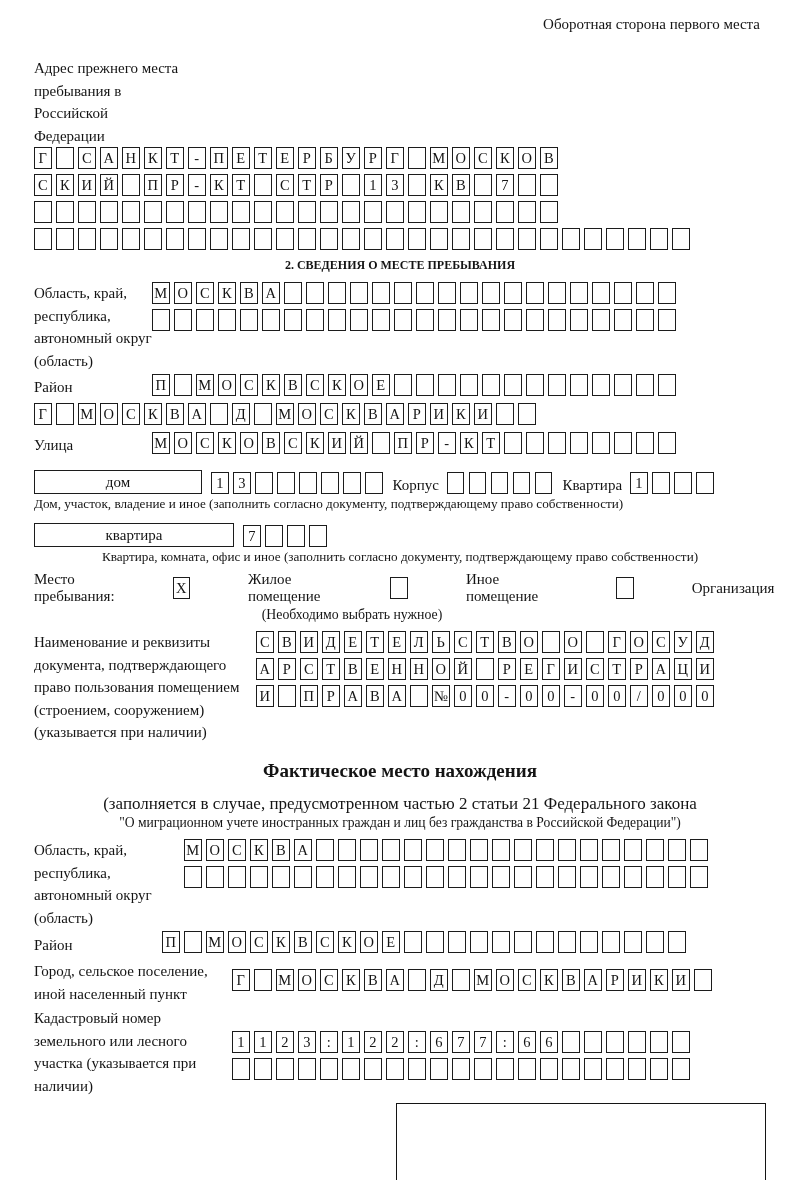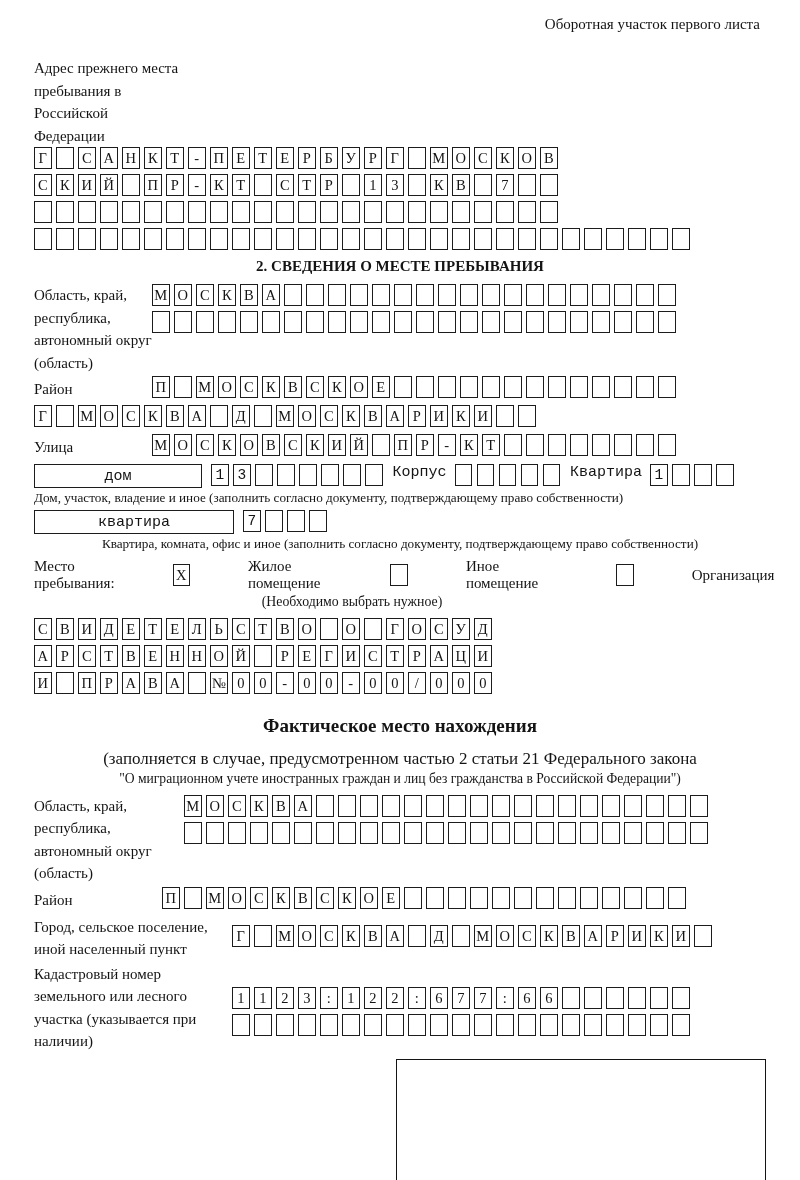--- a/index.html
+++ b/index.html
@@ -20,34 +20,34 @@
     border: 1.7px solid #1c1c1c;
     display: inline-flex; align-items: center; justify-content: center;
     font-size: 14.5px; line-height: 1; background: #fff;
   }
   .lbl { line-height: 1.5; }
 
   .prev-block { margin-top: 24px; }
   .prev-block .lbl { width: 148px; flex: none; }
   .caption { font-size: 13.2px; text-align: center; margin: 2px 0 4px 0; }
 
-  .sec-title { text-align: center; font-weight: bold; font-size: 15px; margin: 8px 0 9px 0; }
+  .sec-title { text-align: center; font-weight: bold; font-size: 12px; margin: 8px 0 9px 0; }
 
   .f-row { display: flex; margin-bottom: 2px; }
   .f-row .lbl { flex: none; }
   .w118 { width: 118px; } .w146 { width: 148px; }
   .w150 { width: 150px; } .w128 { width: 128px; } .w198 { width: 198px; }
   .vcenter { align-items: center; }
 
   .bigbox {
     flex: none; border: 1.7px solid #1c1c1c; height: 24px;
     display: flex; align-items: center; justify-content: center;
     font-size: 15px; margin-right: 9px;
   }
-  .house-line { display: flex; align-items: flex-start; margin: 3px 0 1px 0; font-family: Liberation Mono, monospace; }
+  .house-line { display: flex; align-items: flex-end; margin: 11px 0 1px 0; }
   .inline-lbl { padding: 0 8px 0 10px; }
 
   .stay-line { display: flex; align-items: center; margin: 6px 0 2px 0; gap: 48px; }
   .stay-line .cells { margin: 0 10px; }
   .stay-note { text-align: center; transform: translateX(-48px); font-size: 13.8px; margin-bottom: 8px; }
 
   .doc-block { margin-top: 6px; }
   .doc-block .lbl { width: 222px; flex: none; }
 
   .fact-title { text-align: center; font-weight: bold; font-size: 19px; margin: 16px 0 10px 0; }
@@ -59,21 +59,21 @@
   .stamp-box {
     margin: 6px 0 0 362px; width: 370px; height: 176px;
     border: 1.8px solid #141414; background: #fff;
   }
 </style>
 </head>
 <body>
 
 <div class="page">
 
-  <div class="header-note">Оборотная участок первого листа</div>
+  <div class="header-note">Оборотная сторона первого места</div>
 
   <div class="prev-block">
     <div class="row">
       <div class="lbl">Адрес прежнего места пребывания в Российской Федерации</div>
       <div>
         <div class="cells">
             <span class="cell">Г</span>
             <span class="cell"></span>
             <span class="cell">С</span>
             <span class="cell">А</span>
@@ -386,20 +386,21 @@
       </div>
     <span>Иное помещение</span>
     <div class="cells" style="margin-left:30px">
         <span class="cell"></span>
       </div>
     <span>Организация</span>
   </div>
   <div class="stay-note">(Необходимо выбрать нужное)</div>
 
   <div class="f-row doc-block">
+    <div class="lbl">Наименование и реквизиты документа, подтверждающего право пользования помещением (строением, сооружением) (указывается при наличии)</div>
     <div>
       <div class="cells">
           <span class="cell">С</span>
           <span class="cell">В</span>
           <span class="cell">И</span>
           <span class="cell">Д</span>
           <span class="cell">Е</span>
           <span class="cell">Т</span>
           <span class="cell">Е</span>
           <span class="cell">Л</span>

